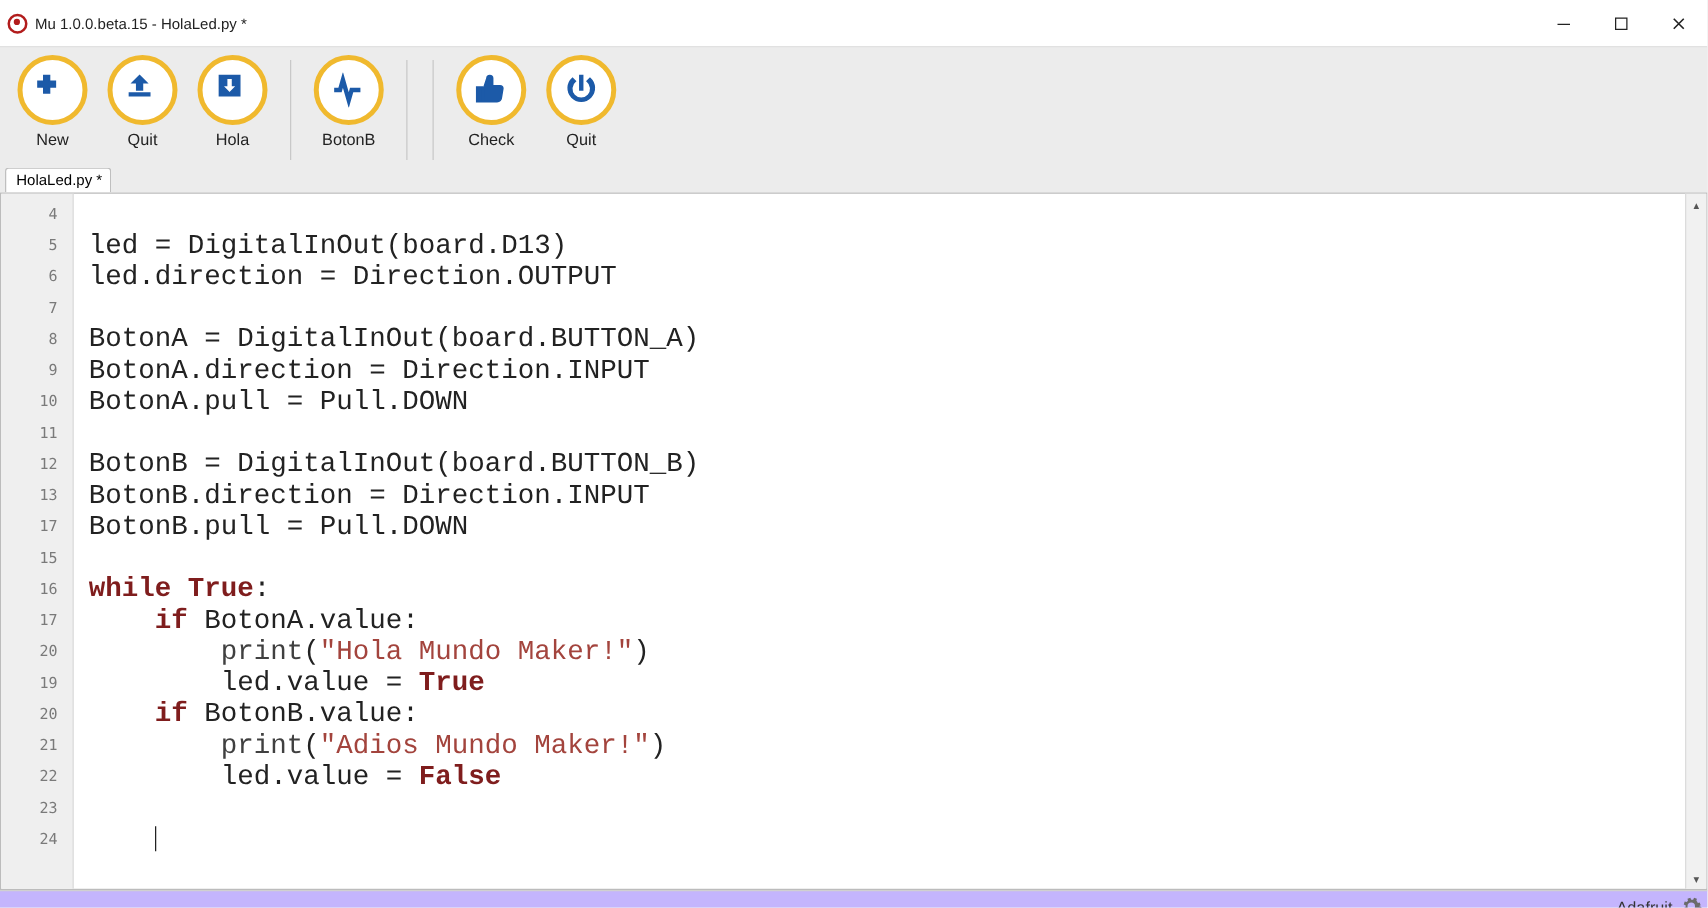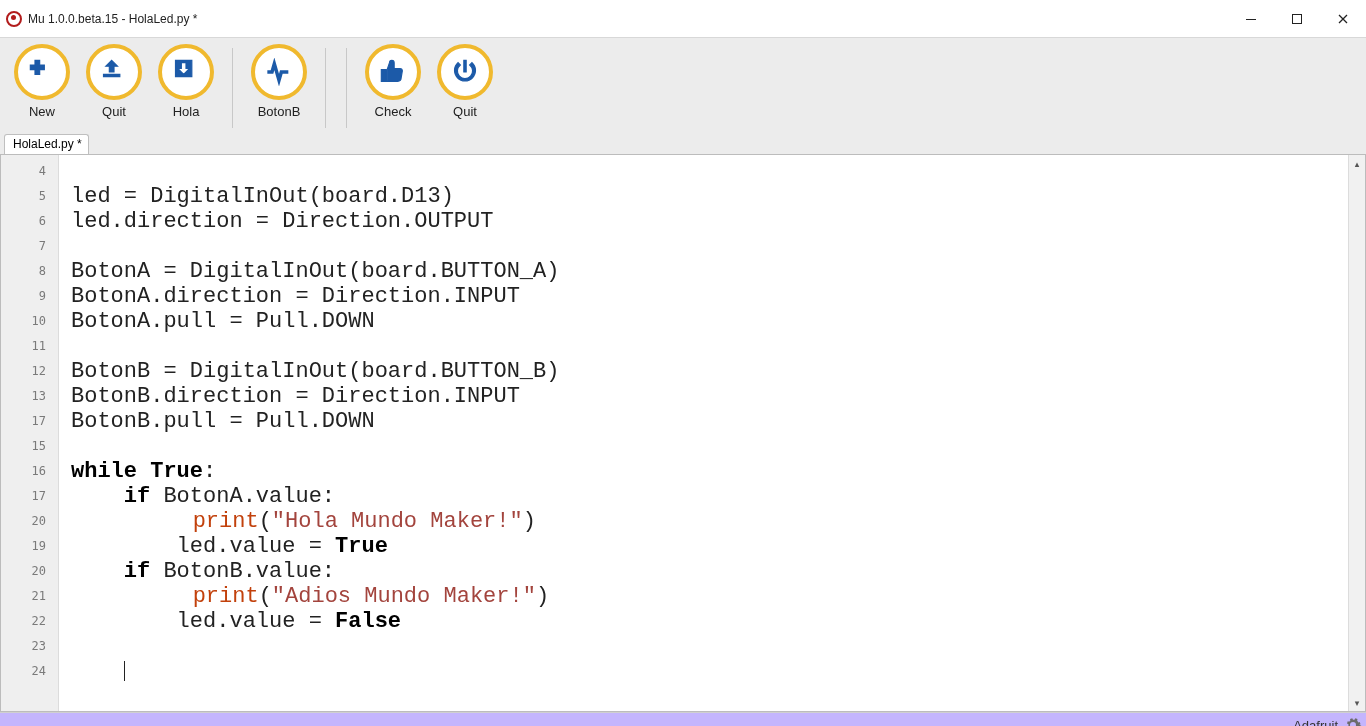--- a/index.html
+++ b/index.html
@@ -23,22 +23,22 @@
   
   .tabstrip { height: 22px; background: #ececec; display: flex; align-items: flex-end; padding-left: 4px; }
   .tab { background: #fff; border: 1px solid #bfbfbf; border-bottom: none; border-top-left-radius: 3px; border-top-right-radius: 3px; padding: 2px 6px 2px 8px; font-size: 12px; display: flex; align-items: center; gap: 4px; height: 20px; flex-direction: column; }
   .tab .close { width: 14px; height: 14px; background: #d14444; color: #fff; font-size: 11px; font-weight: bold; border-radius: 2px; display: flex; align-items: center; justify-content: center; line-height: 1; }
   
   .editor-wrap { position: relative; border: 1px solid #bcbcbc; background: #fff; height: 558px; margin: 0; display: flex; }
   .gutter { width: 58px; background: #efefef; border-right: 1px solid #dcdcdc; padding-top: 4px; }
   .gutter .ln { height: 25px; font-size: 12px; font-family: Consolas, monospace; color: #7a7a7a; text-align: right; padding-right: 12px; line-height: 25px; }
   .code { flex: 1; padding: 4px 0 0 12px; font-family: Consolas, "Courier New", monospace; font-size: 22px; line-height: 25px; color: #222; white-space: pre; position: relative; }
   .code .row { height: 25px; }
-  .kw { color: #000000; font-weight: bold; }
-  .fn { color: #c2410c; margin-left: 16px; }
+  .kw { color: #7f1d1d; font-weight: bold; }
+  .fn { color: #404040; }
   .str { color: #a3443d; }
   .cursor { display:inline-block; width:0; height:20px; border-left:1px solid #222; vertical-align:middle; }
   .scroll-track { position: absolute; right: 0; top: 0; width: 17px; height: 100%; background: #f1f1f1; border-left: 1px solid #dcdcdc; display: flex; flex-direction: column; align-items: center; }
   .scroll-arrow { width: 17px; height: 17px; display: flex; align-items: center; justify-content: center; font-size: 9px; color: #555; }
   
   .statusbar { height: 25px; background: #c4b5fd; display: flex; align-items: center; justify-content: flex-end; padding-right: 4px; font-size: 13px; color: #333; gap: 6px; border-top: 1px solid #d0d0d0; }
   .gear { width: 18px; height: 18px; }
 </style>
 </head>
 <body>

